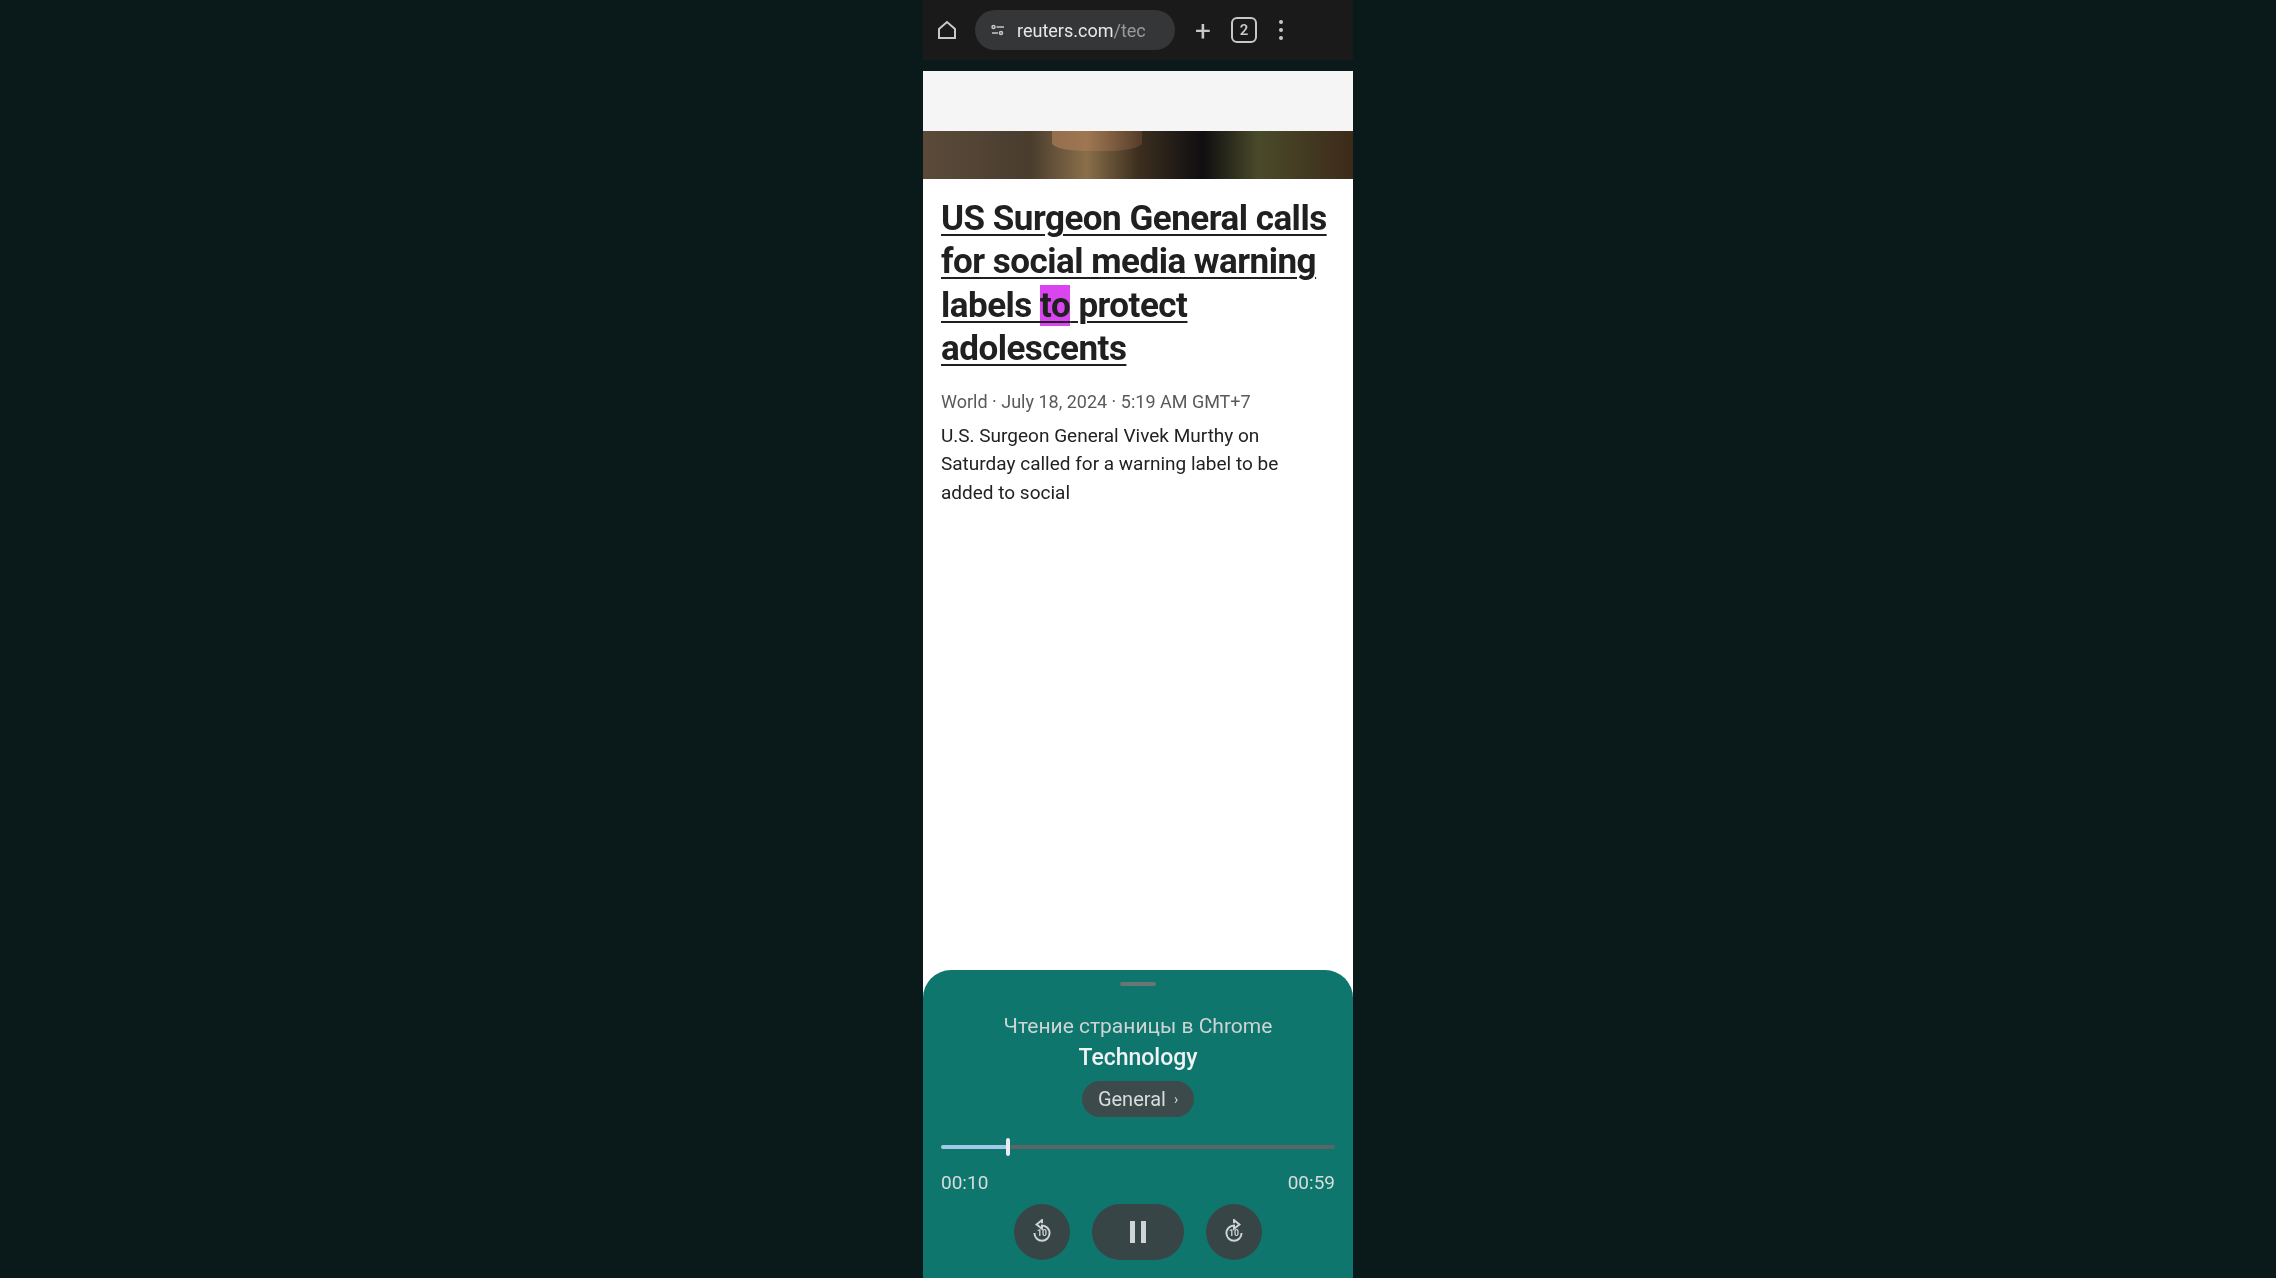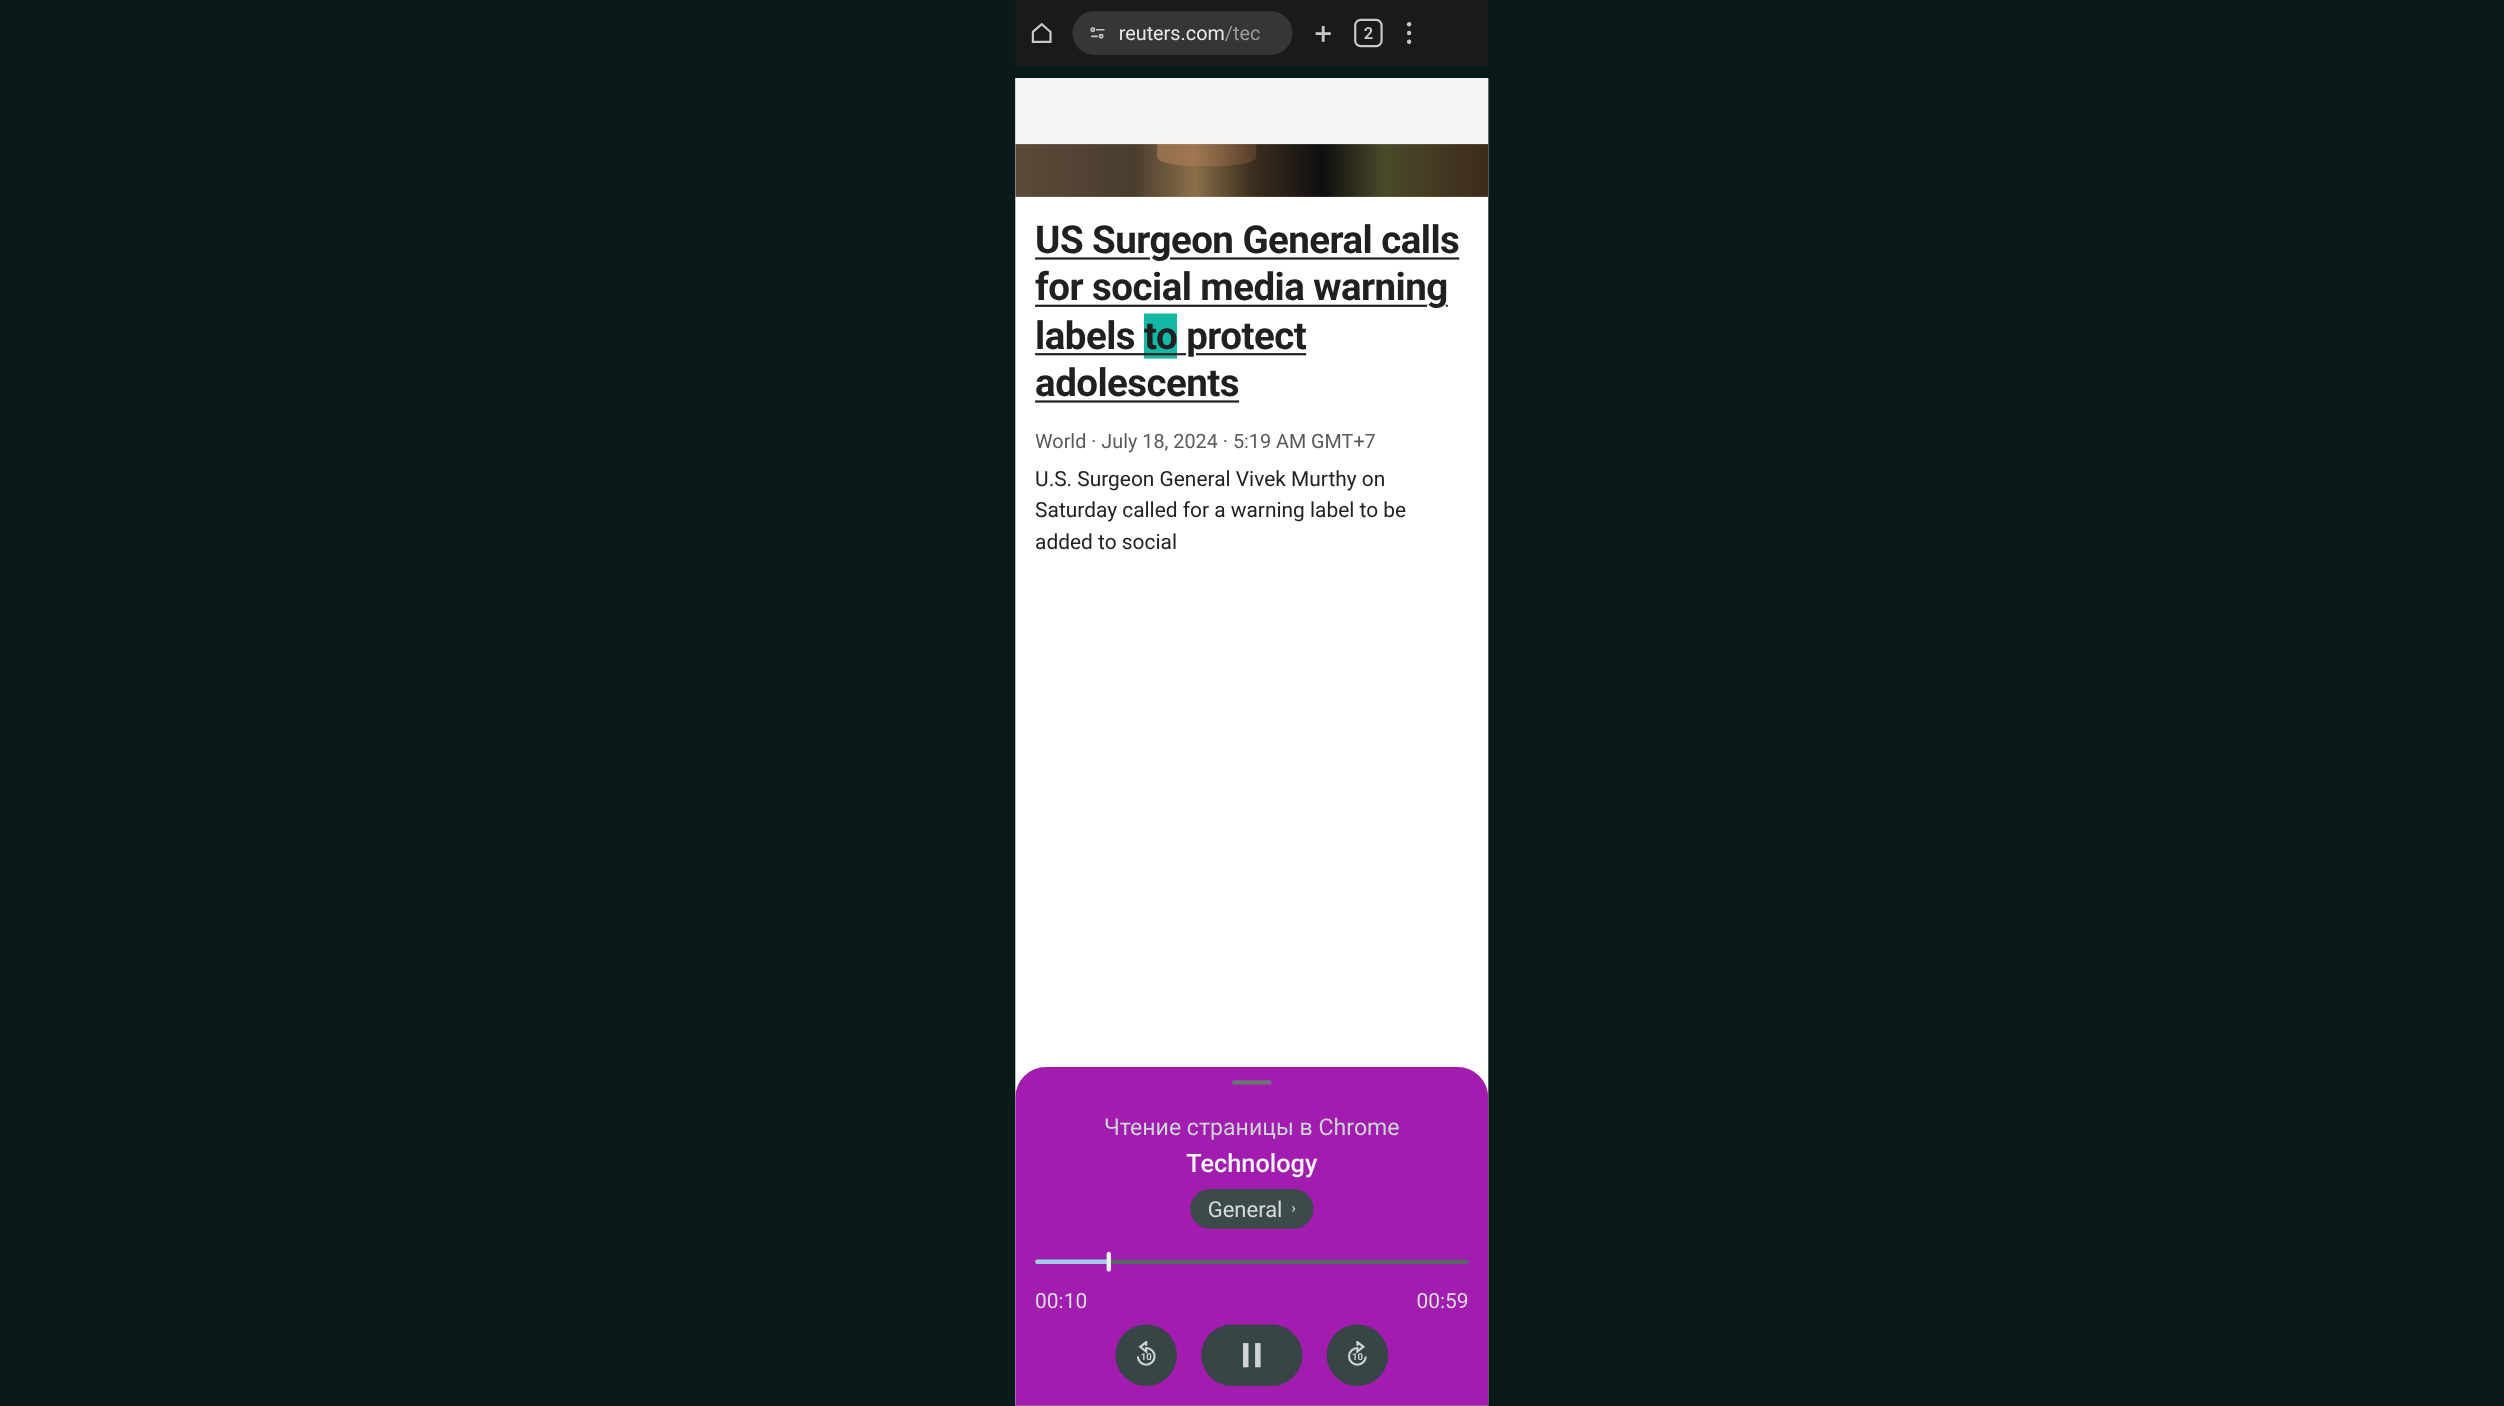--- a/index.html
+++ b/index.html
@@ -130,40 +130,40 @@
       font-size: 35px;
       font-weight: 700;
       line-height: 1.24;
       text-decoration: underline;
       text-decoration-thickness: 2px;
       text-underline-offset: 4px;
       color: #202020;
       letter-spacing: -0.5px;
     }
     .headline .hl-highlight {
-      background: #14b8a6;
+      background: #d946ef;
       text-align: center;
     }
     .meta {
       margin-top: 20px;
       color: #5a5a5a;
       font-size: 18px;
     }
     .excerpt {
       margin-top: 10px;
       color: #222;
       font-size: 19px;
       line-height: 1.5;
     }
     .player-panel {
       position: absolute;
       bottom: 0;
       left: 0;
       right: 0;
-      background: #a21caf;
+      background: #0f766e;
       border-radius: 28px 28px 0 0;
       padding: 12px 18px 18px 18px;
     }
     .drag-handle {
       width: 36px;
       height: 4px;
       background: #6a7575;
       border-radius: 2px;
       margin: 0 auto 28px auto;
     }

